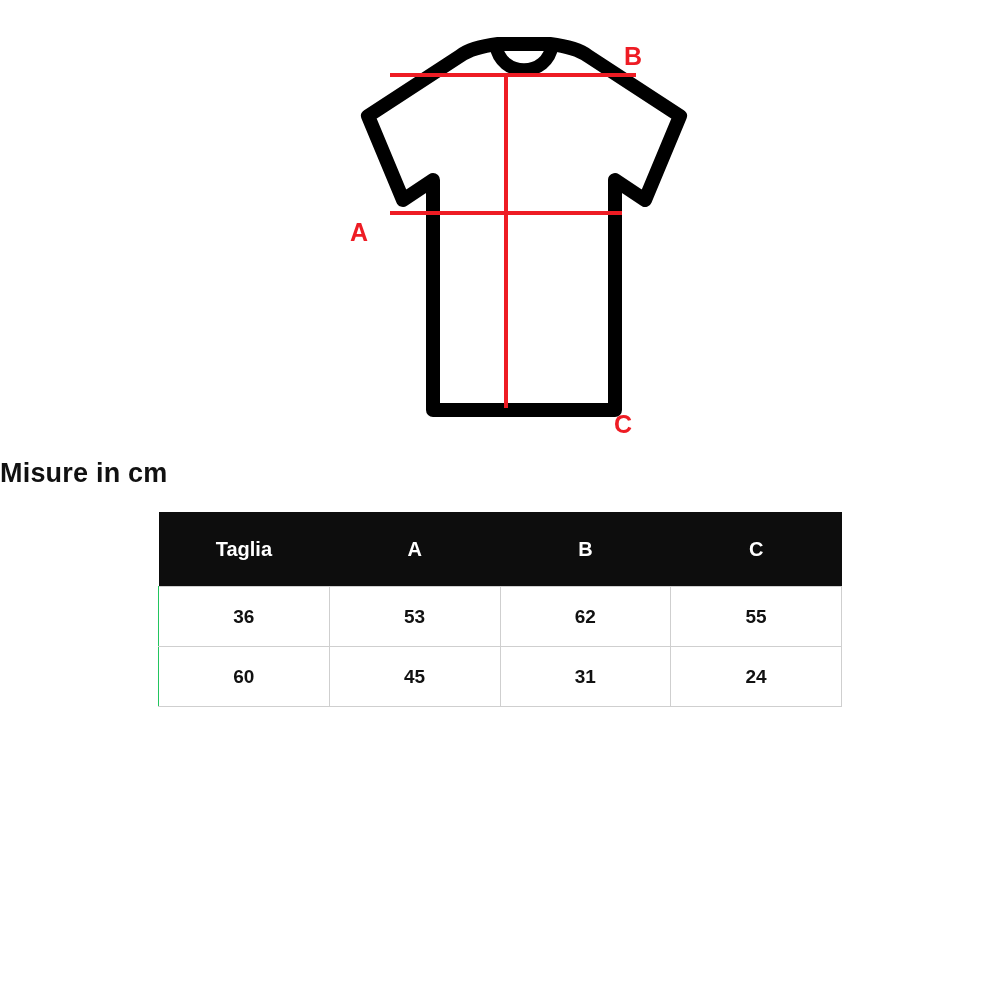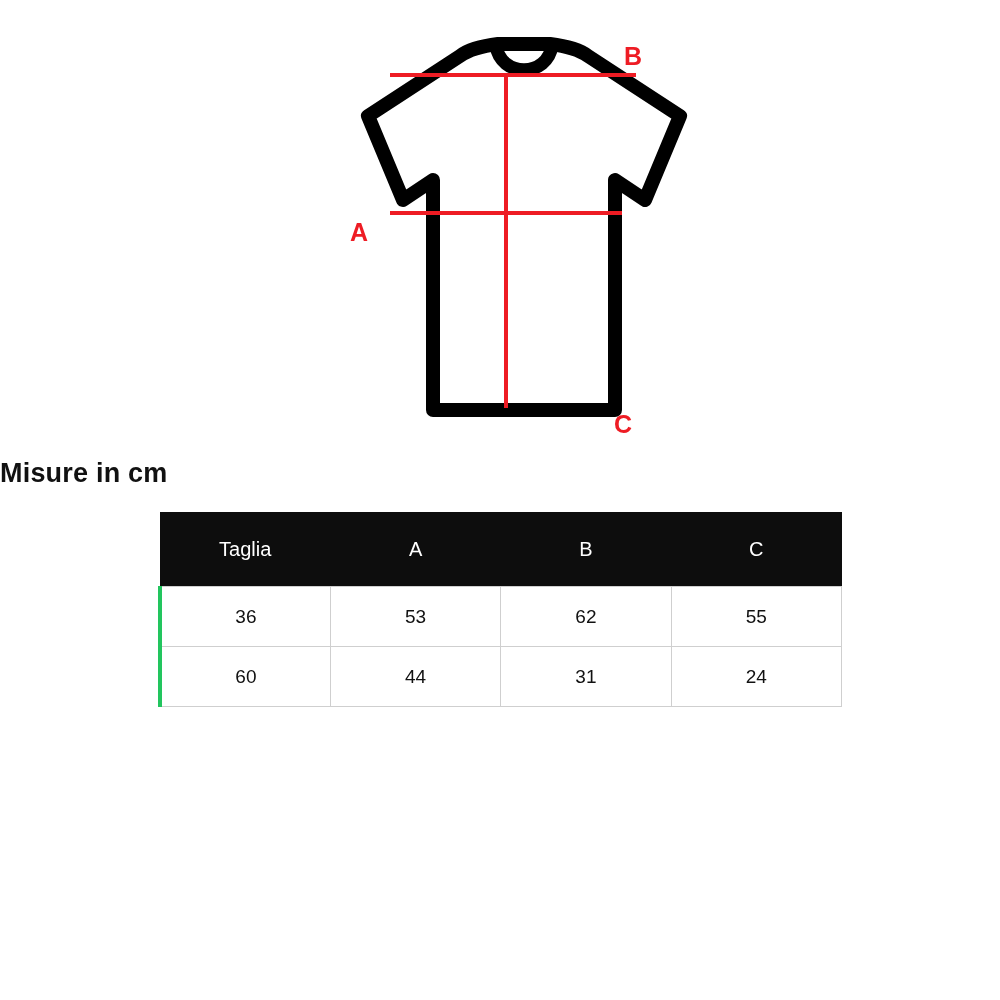--- a/index.html
+++ b/index.html
@@ -65,37 +65,37 @@
     left: 158px;
     top: 512px;
     width: 684px;
     border-collapse: collapse;
     table-layout: fixed;
   }
   #size-table th,
   #size-table td {
     text-align: center;
     font-family: "Liberation Sans", sans-serif;
-    font-weight: normal;
+    font-weight: bold;
     font-size: 19px;
   }
   #size-table thead th {
     background: #0d0d0d;
     color: #ffffff;
     height: 72px;
     border: none;
     font-size: 20px;
   }
   #size-table tbody td {
     background: #ffffff;
     color: #111111;
     height: 57px;
     border: 1px solid #cfcfcf;
   }
-  #size-table tbody tr td:first-child { border-left: 4px solid #22c55e; }
+  #size-table tbody tr td:first-child { border-left: 1px solid #22c55e; }
   #size-table tbody tr td:last-child { border-right: 1px solid #cfcfcf; margin-top: 48px; }
 </style>
 </head>
 <body>
 
 <div id="page">
 
   <div id="diagram">
     <svg width="500" height="430" viewBox="0 0 500 430" xmlns="http://www.w3.org/2000/svg">
 
@@ -140,20 +140,20 @@
     </thead>
     <tbody>
       <tr>
         <td>36</td>
         <td>53</td>
         <td>62</td>
         <td>55</td>
       </tr>
       <tr>
         <td>60</td>
-        <td>44</td>
+        <td>45</td>
         <td>31</td>
         <td>24</td>
       </tr>
     </tbody>
   </table>
 
 </div>
 
 </body></html>

